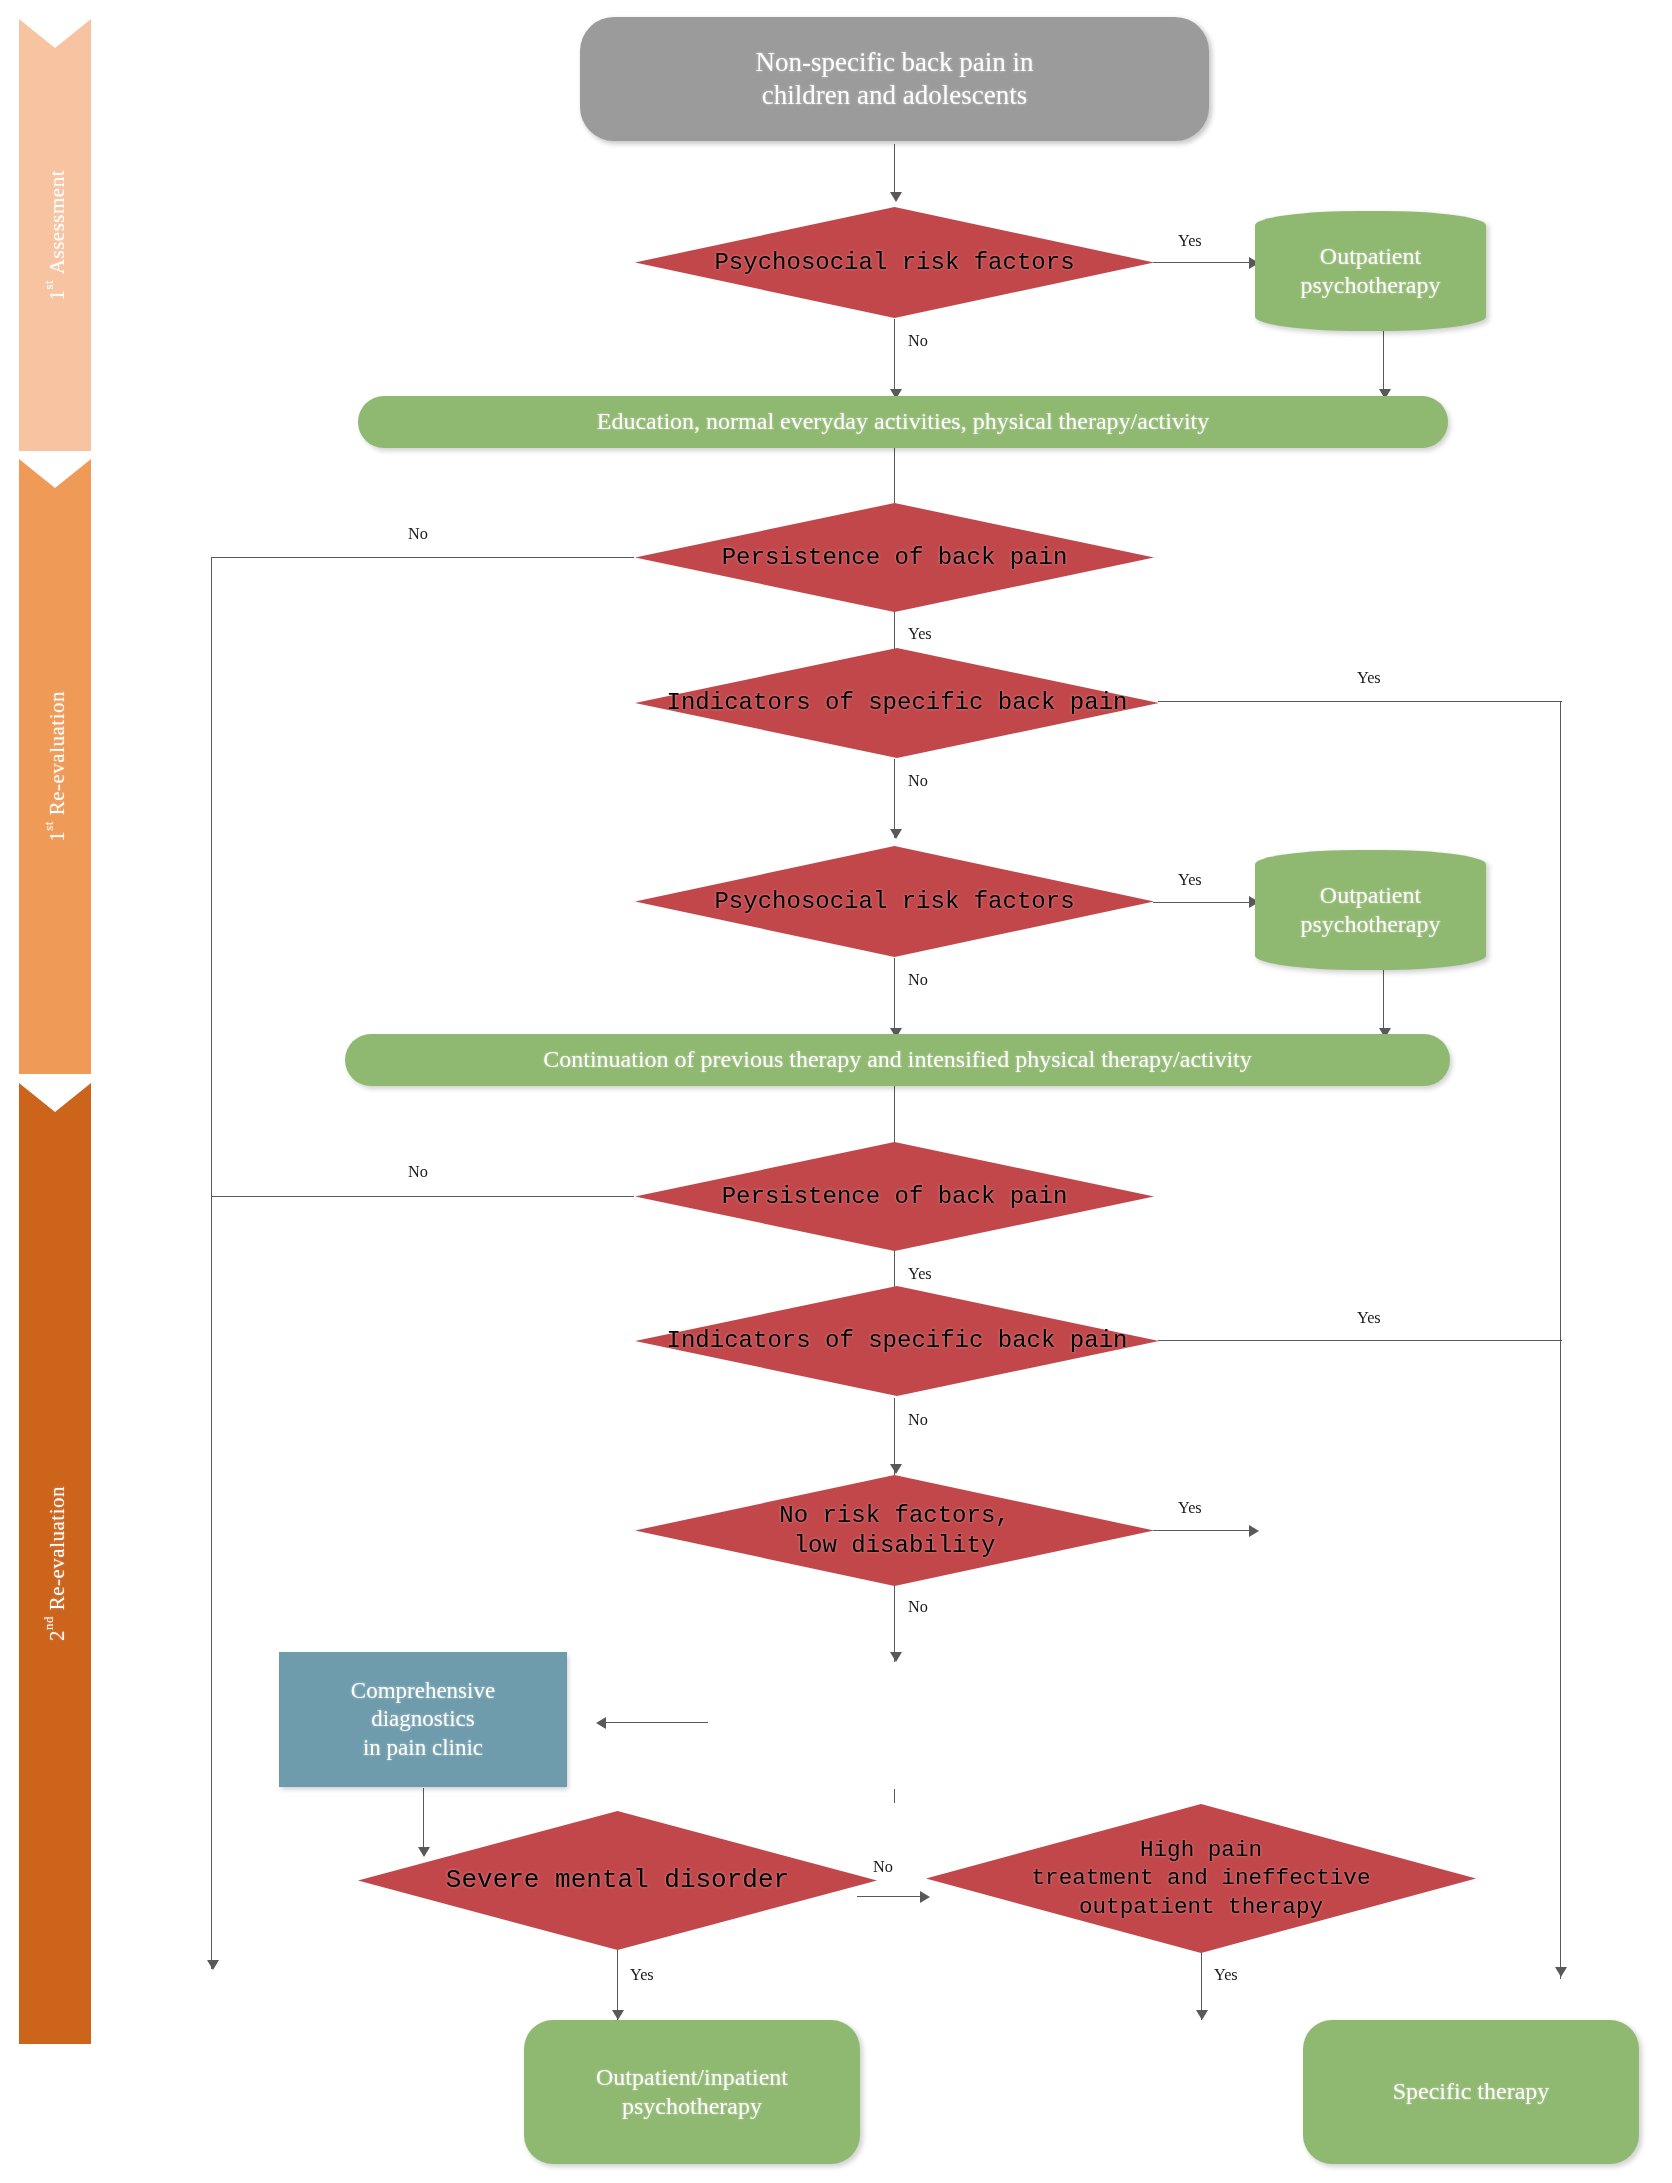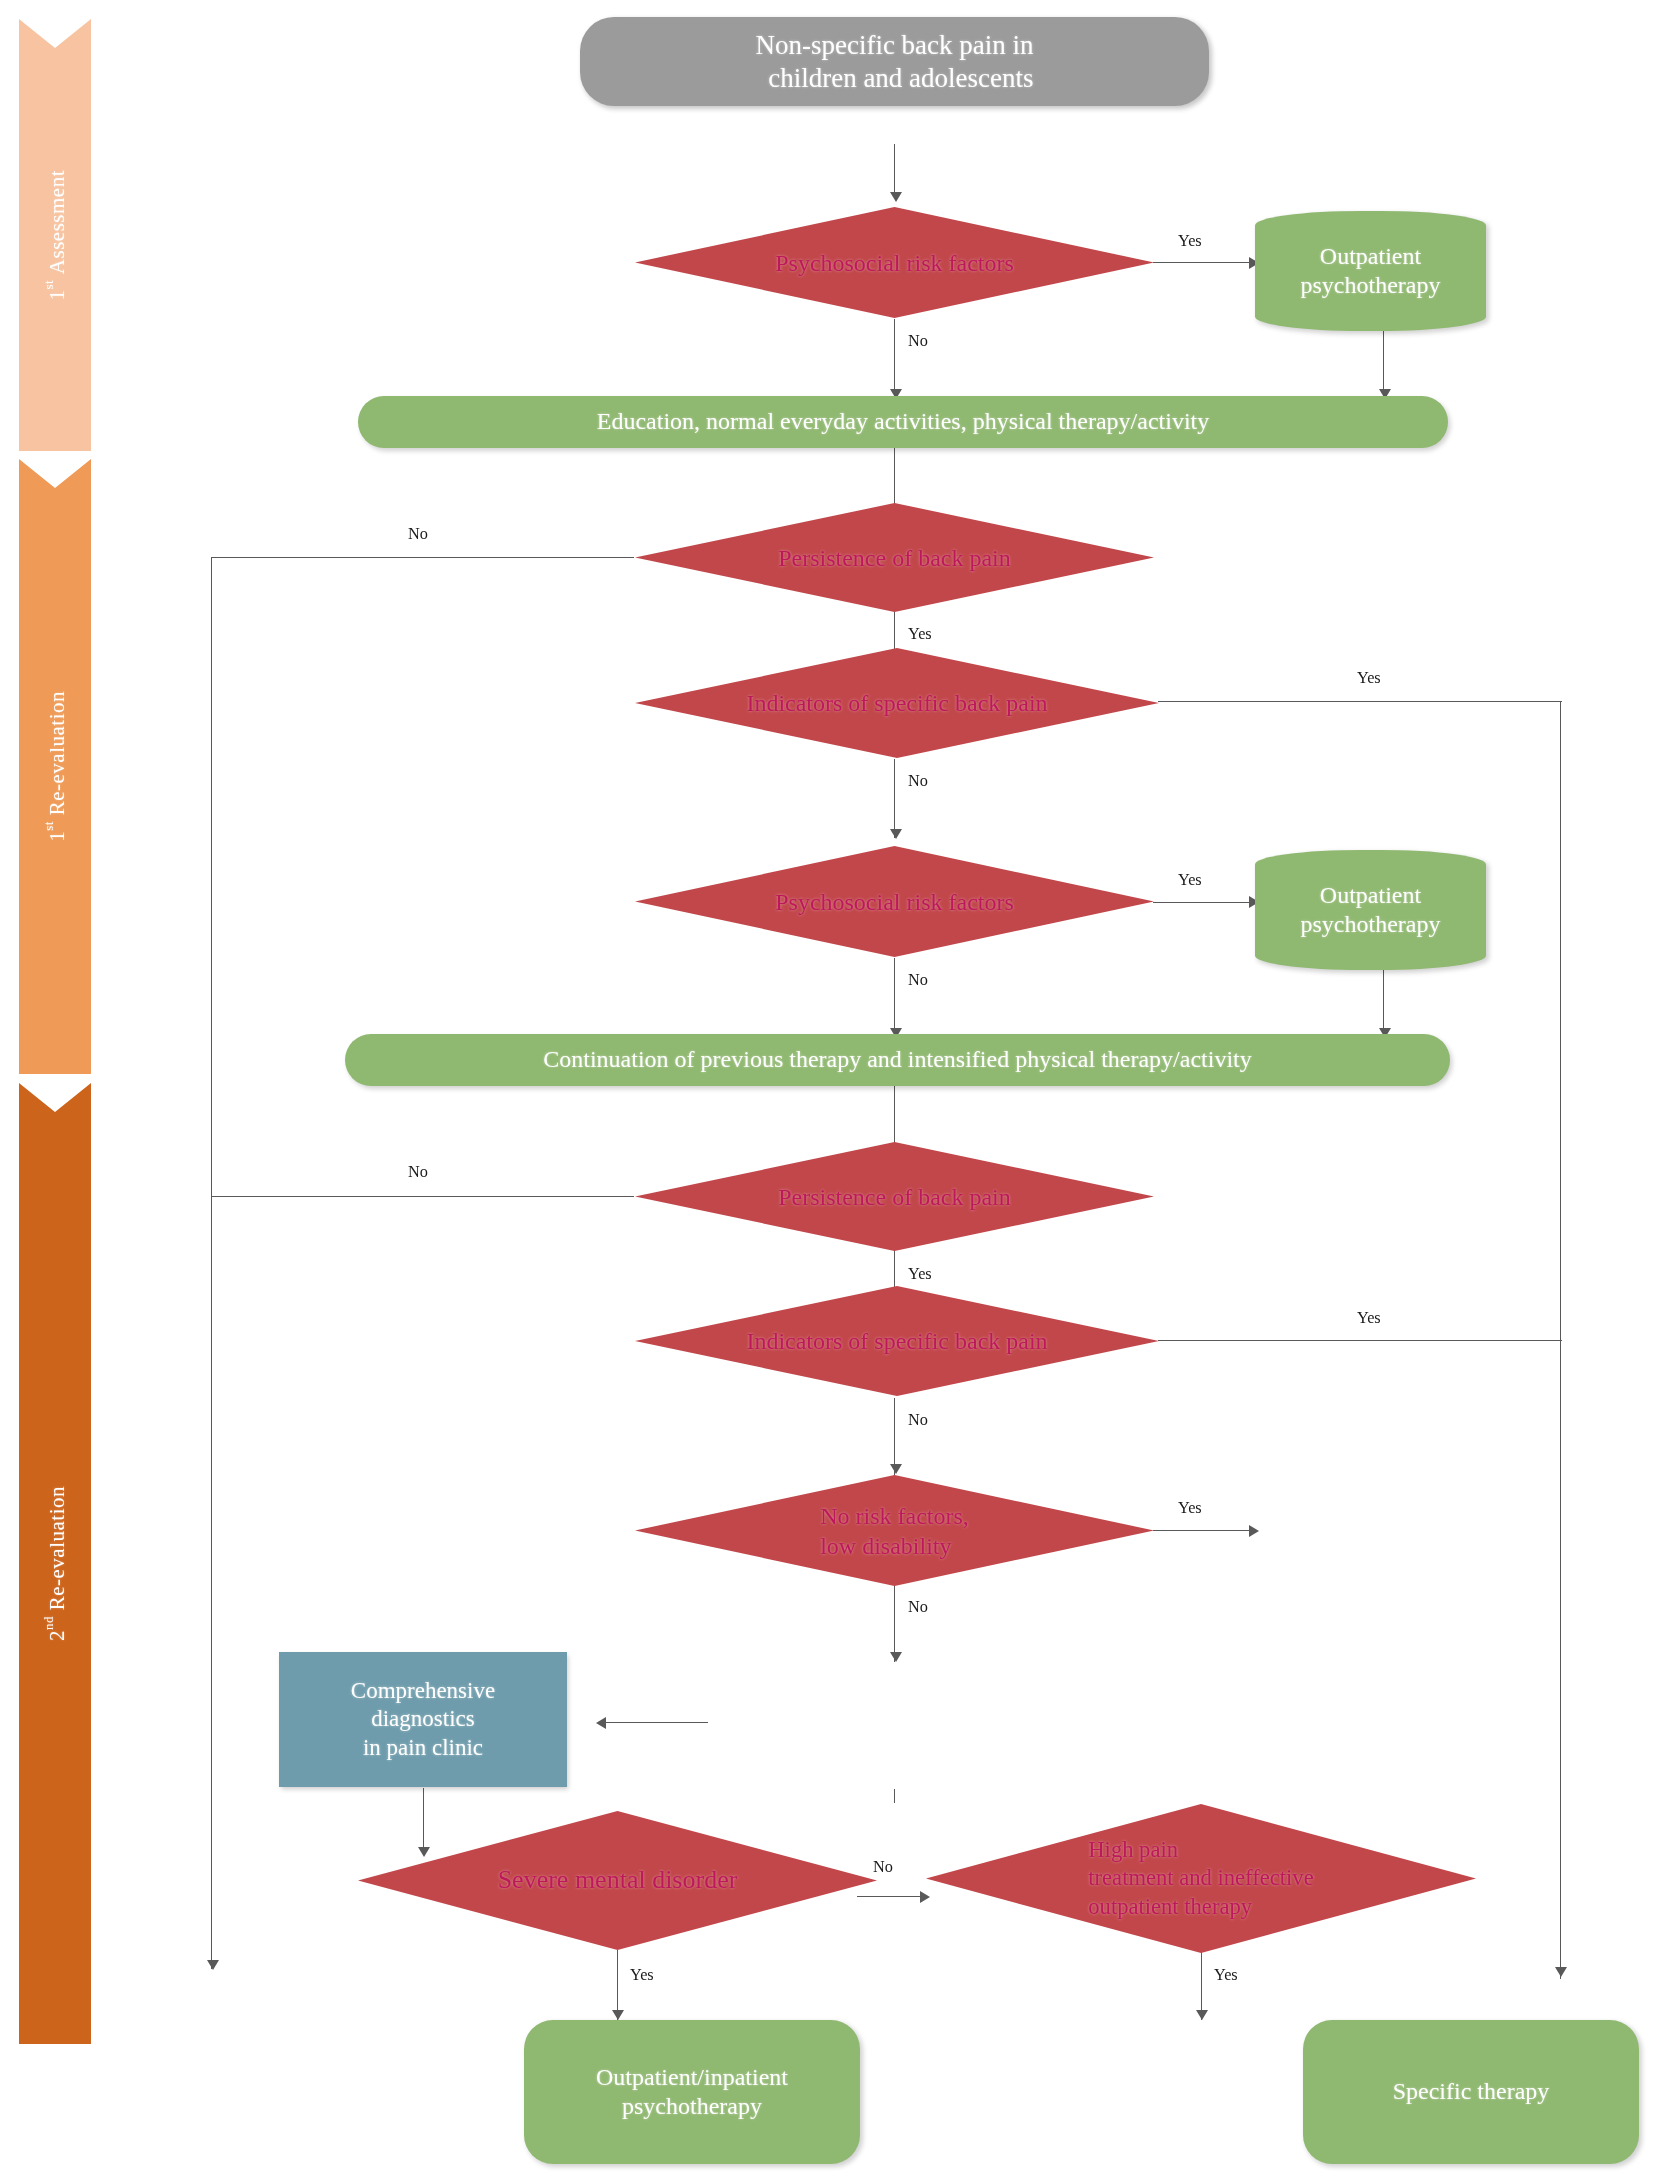--- a/index.html
+++ b/index.html
@@ -29,23 +29,23 @@
 
   .grey {background:#9b9b9b;box-shadow:2.4px 2.9px 4.8px rgba(0,0,0,.22);}
   .green{background:#8fb870;box-shadow:2.4px 2.9px 4.8px rgba(0,0,0,.18);}
   .blue {background:#6e9cac;box-shadow:2.4px 2.9px 4.8px rgba(0,0,0,.20);}
 
   .diamond{position:absolute;}
   .diamond .dshape{position:absolute;inset:0;background:#c2474b;
         clip-path:polygon(50% 0,100% 50%,50% 100%,0 50%);
         filter:drop-shadow(2.4px 2.9px 3.4px rgba(0,0,0,.22));}
   .diamond .dtext{position:absolute;inset:0;display:flex;align-items:center;
-        justify-content:center;color:#be185d;line-height:1.25;
+        justify-content:center;text-align:center;color:#000000;line-height:1.25;
         text-shadow:0 0 2.9px rgba(255,255,255,.45);padding:0 6%;
-        box-sizing:border-box;}
+        box-sizing:border-box;font-family:Liberation Mono, monospace;}
 
   
   .ln{position:absolute;background:#595959;}
   .vl{width:1.4px;}
   .hl{height:1.4px;}
   .arrow-d{position:absolute;width:0;height:0;
         border-left:6.2px solid transparent;border-right:6.2px solid transparent;
         border-top:10.6px solid #595959;}
   .arrow-r{position:absolute;width:0;height:0;
         border-top:6.2px solid transparent;border-bottom:6.2px solid transparent;
@@ -161,21 +161,21 @@
   <div class="lbl" style="left:408px;top:1162px;">No</div>
   <div class="lbl" style="left:908px;top:1264px;">Yes</div>
   <div class="lbl" style="left:1357px;top:1308px;">Yes</div>
   <div class="lbl" style="left:908px;top:1410px;">No</div>
   <div class="lbl" style="left:1178px;top:1498px;">Yes</div>
   <div class="lbl" style="left:908px;top:1597px;">No</div>
   <div class="lbl" style="left:873px;top:1857px;">No</div>
   <div class="lbl" style="left:630px;top:1965px;">Yes</div>
   <div class="lbl" style="left:1214px;top:1965px;">Yes</div>
 
-  <div class="node rounded grey" style="left:580px;top:17px;width:629px;height:89px;font-size:27px;text-align:right;">
+  <div class="node rounded grey" style="left:580px;top:17px;width:629px;height:124px;font-size:27px;">
     <span>
       <span>Non-specific back pain in</span><br><span>children and adolescents</span>
     </span>
   </div>
 
   <div class="diamond" style="left:635px;top:207px;width:519px;height:111px;">
     <div class="dshape"></div>
     <div class="dtext" style="font-size:24px;">Psychosocial risk factors</div>
   </div>
 

